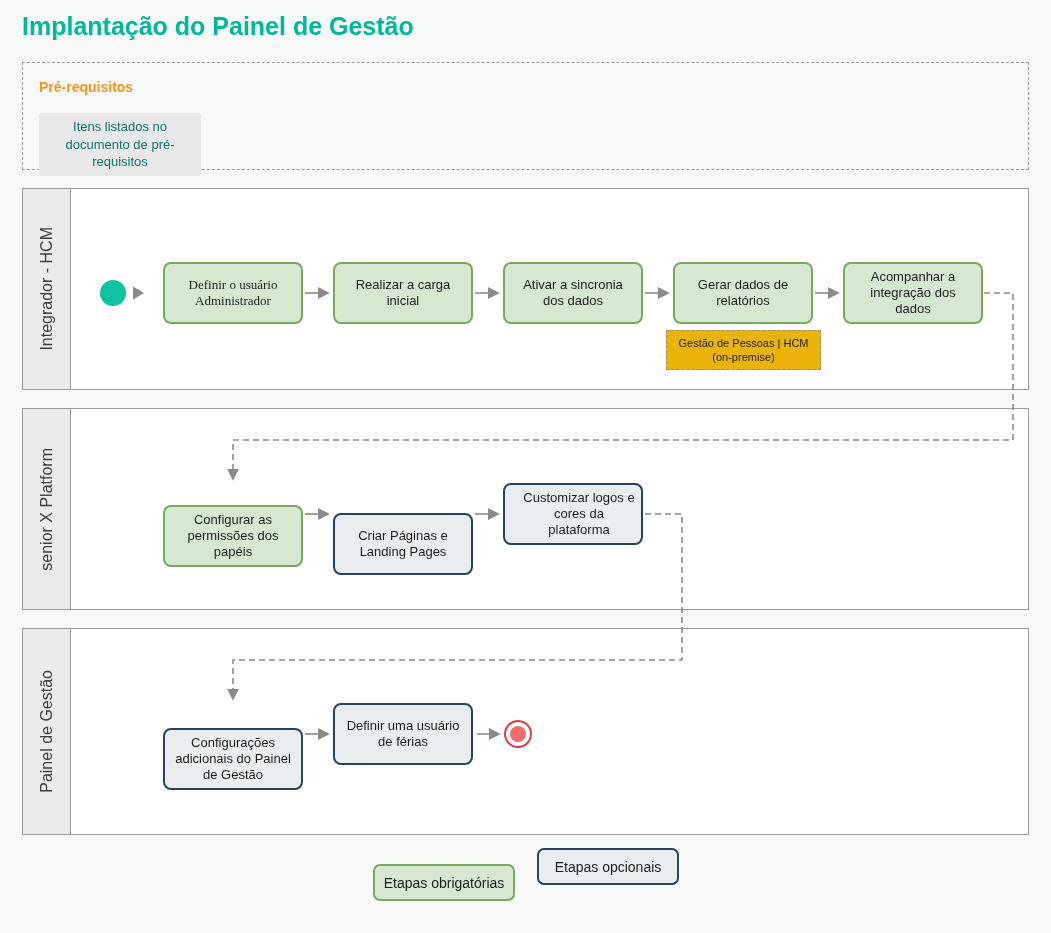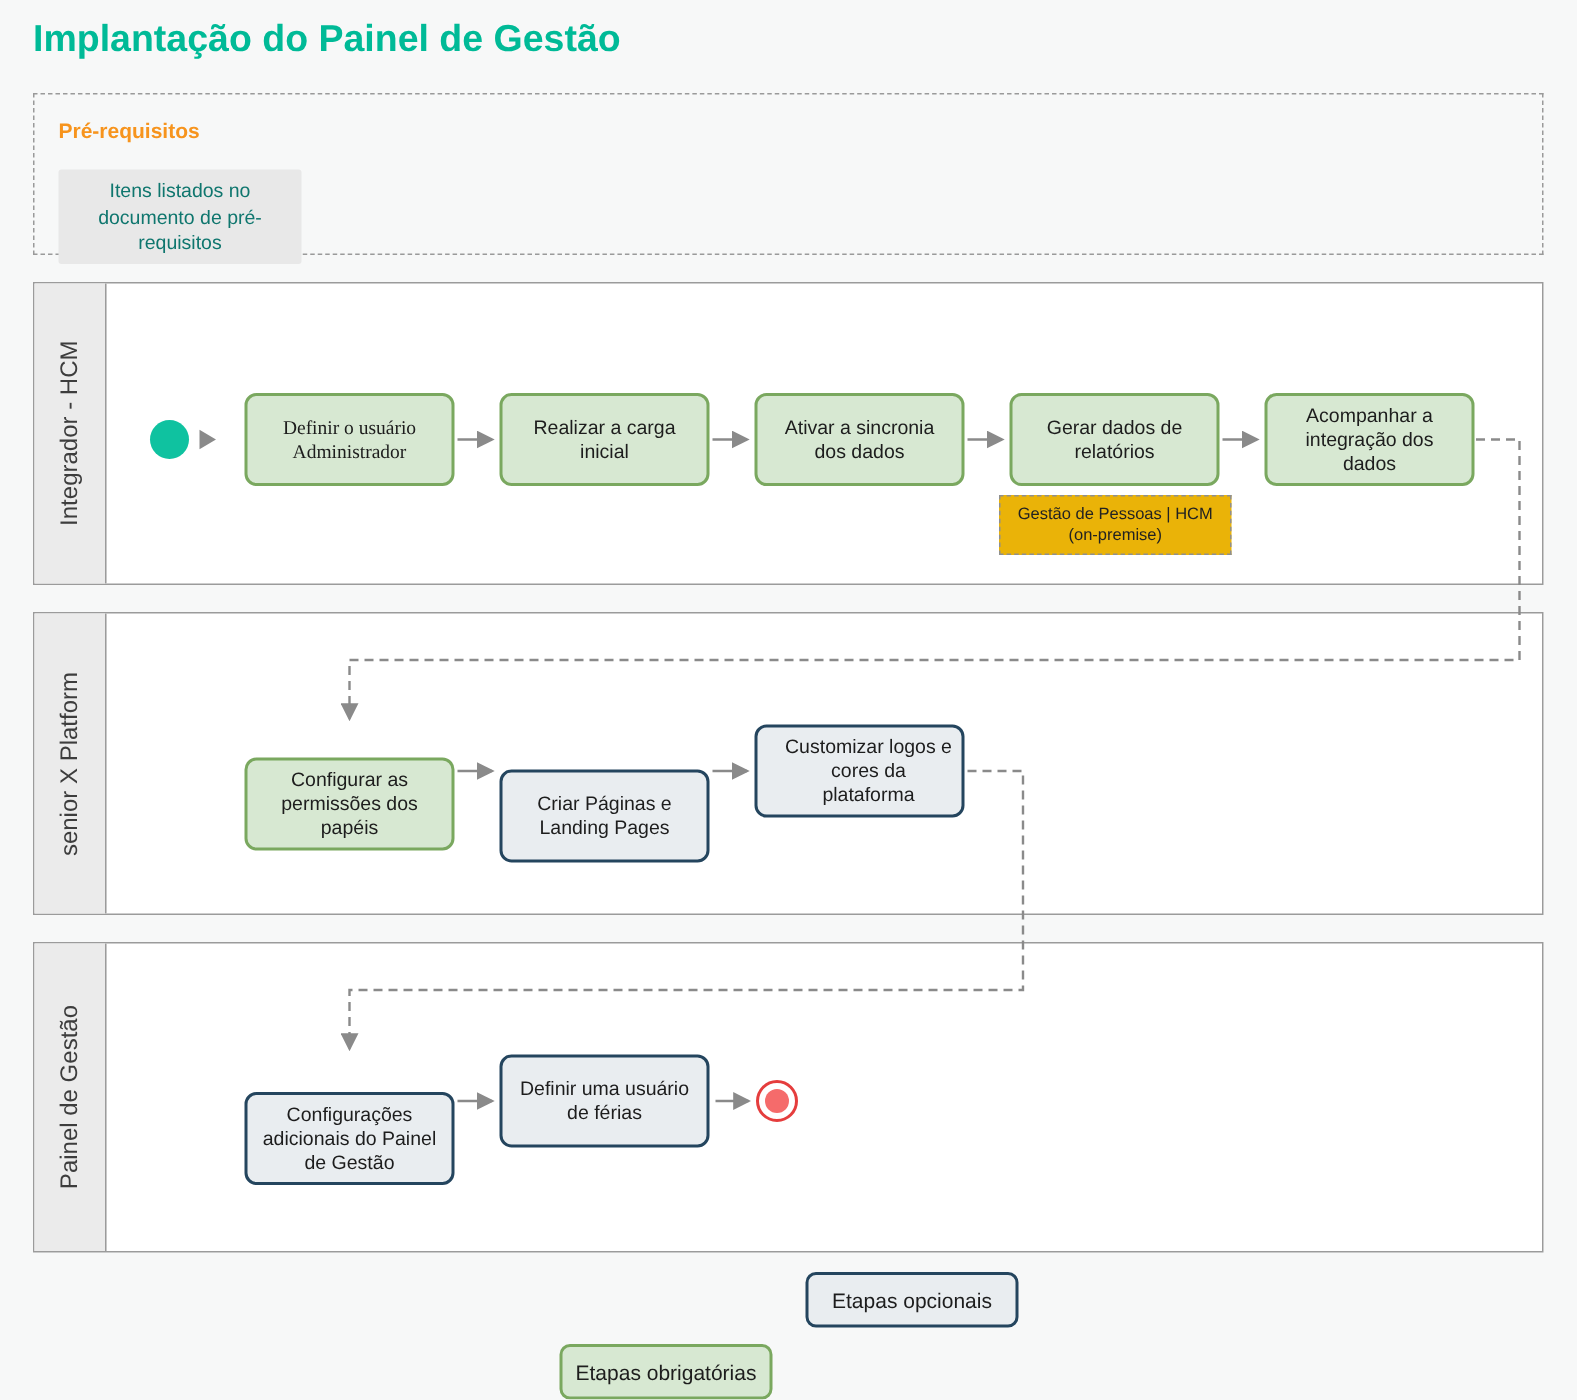--- a/index.html
+++ b/index.html
@@ -169,20 +169,20 @@
   <div class="task optional" style="left:163px;top:728px;">
     <span>Configurações adicionais do Painel de Gestão</span>
   </div>
   <div class="task optional" style="left:333px;top:703px;">
     <span>Definir uma usuário de férias</span>
   </div>
   <div class="end-event" style="left:504px;top:720px;">
     <div class="inner"></div>
   </div>
 
-  <div class="legend-item required" style="left:373px;top:864px;margin-top:32px;">
+  <div class="legend-item required" style="left:373px;top:864px;">
     <span>Etapas obrigatórias</span>
   </div>
   <div class="legend-item optional" style="left:537px;top:848px;justify-content:center;">
     <span>Etapas opcionais</span>
   </div>
 
 </div>
 
 </body></html>

